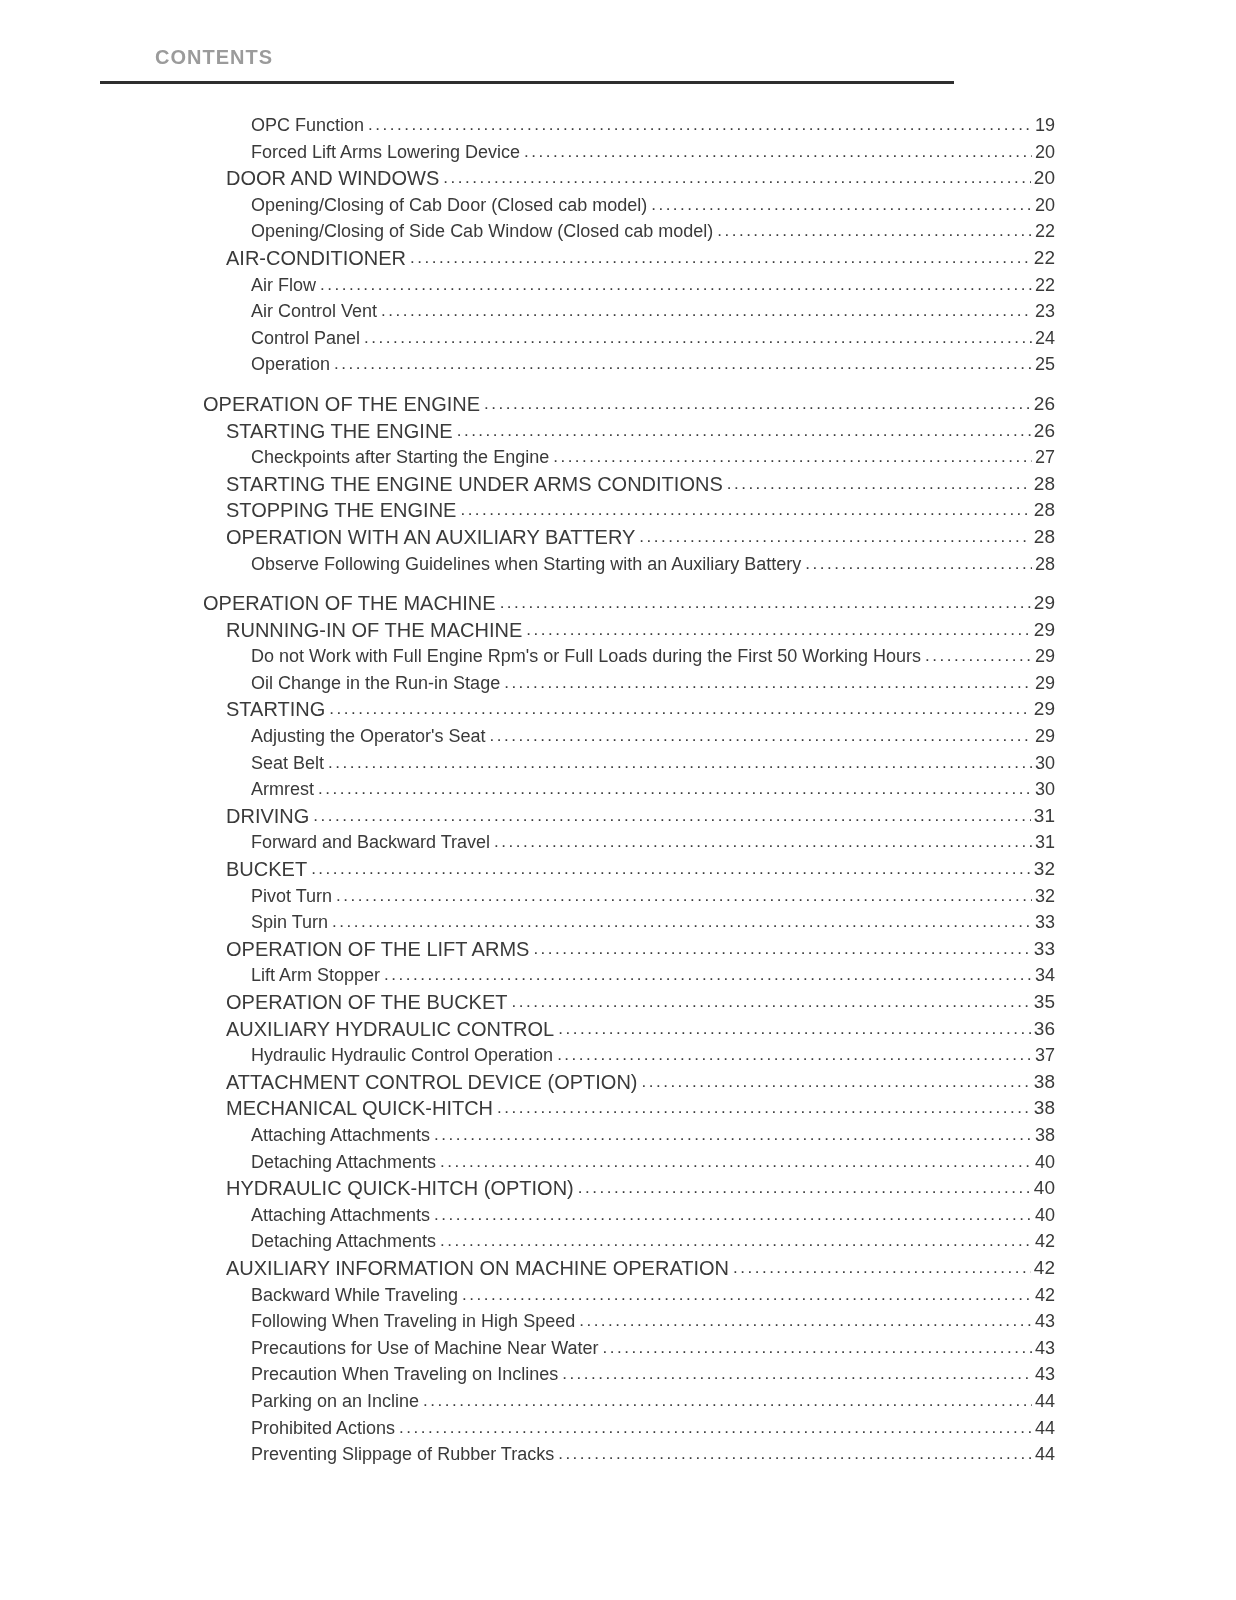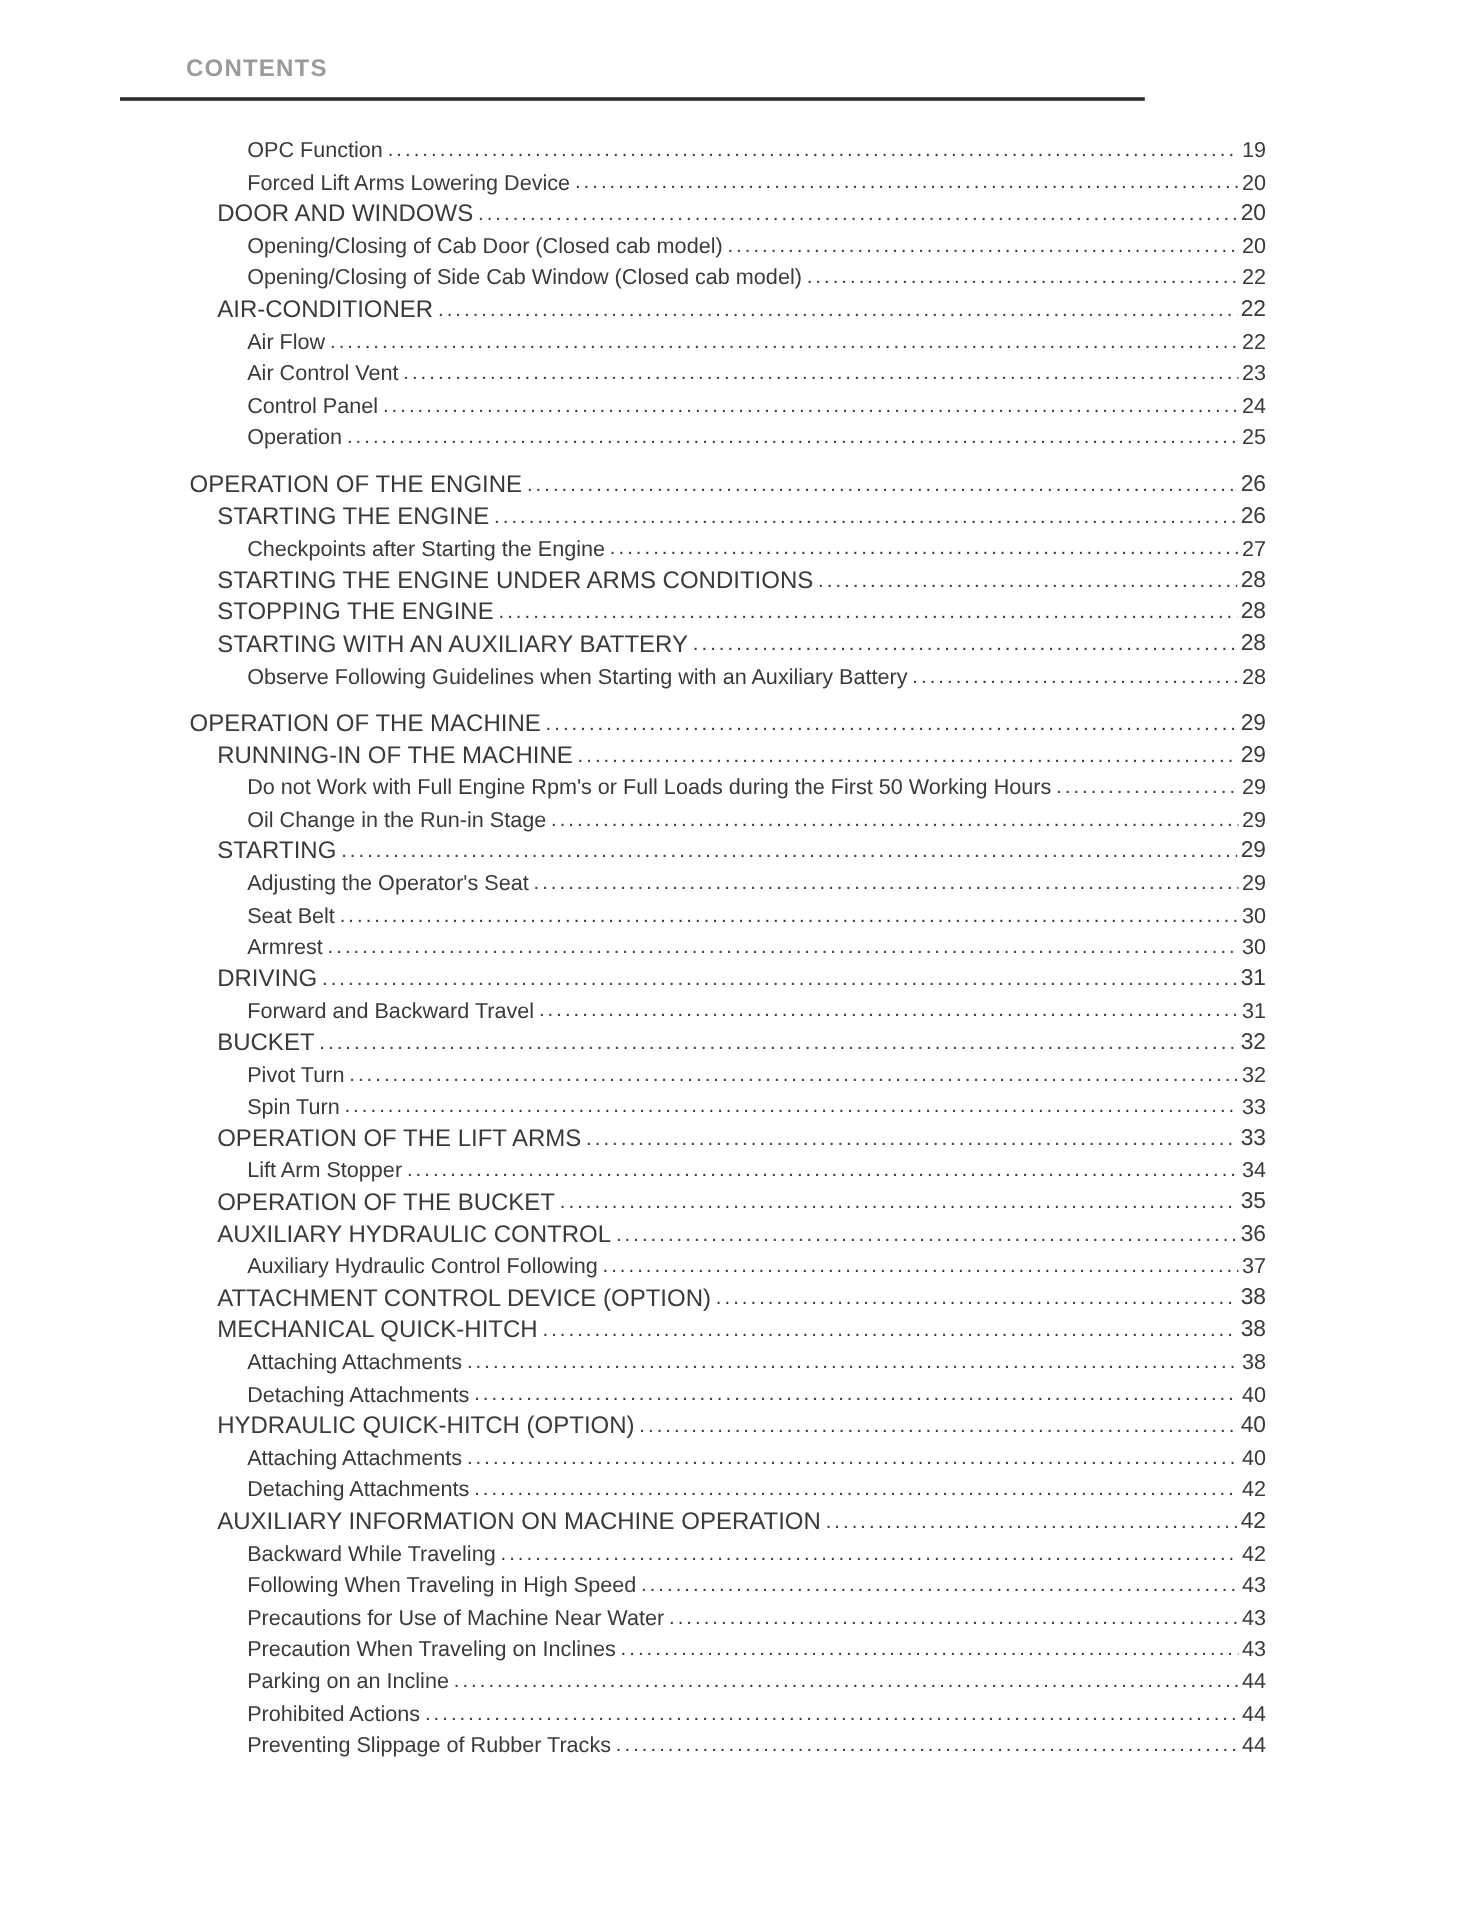--- a/index.html
+++ b/index.html
@@ -33,20 +33,21 @@
     position: absolute;
     left: 158px;
     top: 112px;
     width: 897px;
   }
   .row {
     display: flex;
     align-items: center;
     line-height: 26.6px;
     white-space: nowrap;
+    margin-left: 45px;
   }
   .row.lvl1 { padding-left: 0;    font-size: 20px; margin-top: 13px; }
   .row.lvl2 { padding-left: 23px; font-size: 20px; }
   .row.lvl3 { padding-left: 48px; font-size: 18px; }
   .label { white-space: nowrap; flex: 0 0 auto; }
   .dots {
     flex: 1 1 auto;
     min-width: 6px;
     overflow: hidden;
     white-space: nowrap;
@@ -156,21 +157,21 @@
     <span class="page-num">28</span>
   </div>
 
   <div class="row lvl2">
     <span class="label">STOPPING THE ENGINE</span>
     <span class="dots"></span>
     <span class="page-num">28</span>
   </div>
 
   <div class="row lvl2">
-    <span class="label">STARTING WITH AN AUXILIARY BATTERY</span>
+    <span class="label">OPERATION WITH AN AUXILIARY BATTERY</span>
     <span class="dots"></span>
     <span class="page-num">28</span>
   </div>
 
   <div class="row lvl3">
     <span class="label">Observe Following Guidelines when Starting with an Auxiliary Battery</span>
     <span class="dots"></span>
     <span class="page-num">28</span>
   </div>
 
@@ -270,21 +271,21 @@
     <span class="page-num">35</span>
   </div>
 
   <div class="row lvl2">
     <span class="label">AUXILIARY HYDRAULIC CONTROL</span>
     <span class="dots"></span>
     <span class="page-num">36</span>
   </div>
 
   <div class="row lvl3">
-    <span class="label">Auxiliary Hydraulic Control Following</span>
+    <span class="label">Hydraulic Hydraulic Control Operation</span>
     <span class="dots"></span>
     <span class="page-num">37</span>
   </div>
 
   <div class="row lvl2">
     <span class="label">ATTACHMENT CONTROL DEVICE (OPTION)</span>
     <span class="dots"></span>
     <span class="page-num">38</span>
   </div>
 

